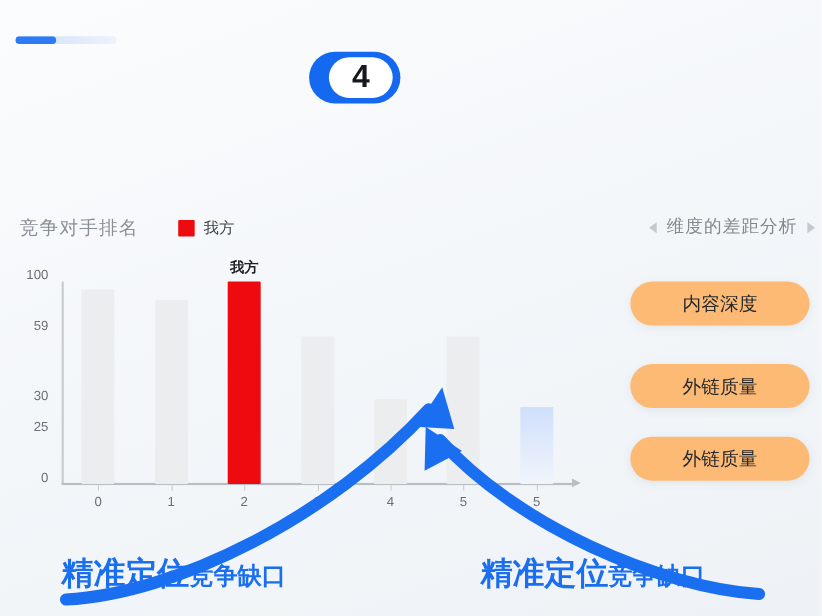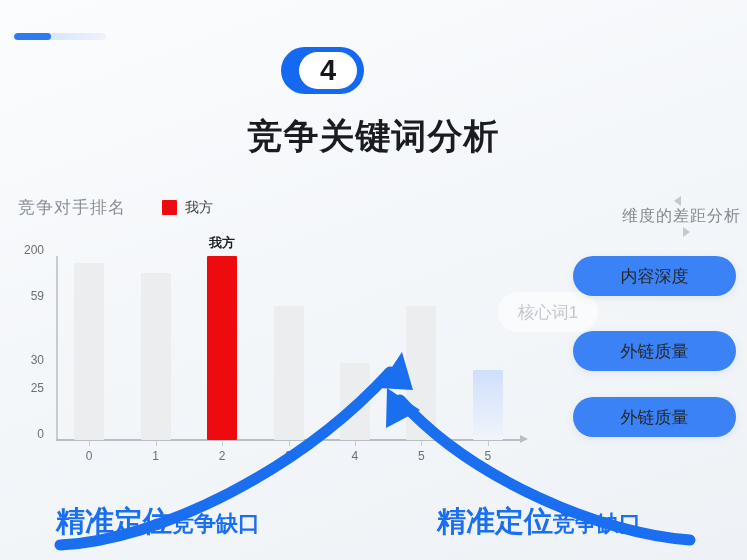--- a/index.html
+++ b/index.html
@@ -98,21 +98,21 @@
   .legend .swatch {
     width: 15px; height: 15px; background: #ee0b10; border-radius: 1px;
     margin-right: 8px;
   }
   .legend .legend-label {
     font-size: 14px; color: #3a3d42;
   }
 
   .chart-head-right {
     position: absolute; right: 6px; top: 196px;
-    display: flex; align-items: center; flex-direction: column;
+    display: flex; align-items: center;
   }
   .chart-head-right .tri {
     width: 0; height: 0;
     border-top: 5px solid transparent;
     border-bottom: 5px solid transparent;
   }
   .chart-head-right .tri.left {
     border-right: 7px solid #c3c9d1; margin-right: 9px;
   }
   .chart-head-right .tri.right {
@@ -181,21 +181,21 @@
   }
   .x-tick {
     position: absolute; top: 8px;
     font-size: 12px; color: #6a7077;
     transform: translateX(-50%);
   }
 
   
   .pill {
     position: absolute;
-    background: #3b82f6;
+    background: #fdba74;
     border-radius: 22px;
     height: 40px;
     display: flex; align-items: center; justify-content: center;
     font-size: 17px;
     color: #24272b;
     box-shadow: 0 2px 9px rgba(90,105,130,0.10);
   }
   .pill.ghost {
     background: rgba(255,255,255,0.55);
     color: #c3c8ce;
@@ -228,39 +228,38 @@
 
   <div class="accent-bar">
     <div class="fill"></div>
   </div>
 
 
   <div class="top-badge">
     <span class="num-pill">4</span>
   </div>
 
-  <div class="subtitle">竞争关键词分析</div>
 
   <div class="chart-head-left">
     <span class="title">竞争对手排名</span>
     <span class="legend">
       <span class="swatch"></span>
       <span class="legend-label">我方</span>
     </span>
   </div>
 
   <div class="chart-head-right">
     <span class="tri left"></span>
     <span class="title">维度的差距分析</span>
     <span class="tri right"></span>
   </div>
 
   <div class="chart">
     <div class="y-axis" id="y-axis">
-        <div class="y-tick" style="top: 0px;">200</div>
+        <div class="y-tick" style="top: 0px;">100</div>
         <div class="y-tick" style="top: 46px;">59</div>
         <div class="y-tick" style="top: 110.4px;">30</div>
         <div class="y-tick" style="top: 138px;">25</div>
         <div class="y-tick" style="top: 184px;">0</div>
       </div>
     <div class="axis-line-v"></div>
     <div class="axis-line-h"></div>
     <div class="axis-arrow"></div>
     <div class="plot" id="plot">
         <div class="bar" style="left: 18.2143px; width: 30px; height: 176.64px;"></div>
@@ -283,23 +282,20 @@
         <div class="x-tick" style="left: 232.5px;">3</div>
         <div class="x-tick-mark" style="left: 298.929px;"></div>
         <div class="x-tick" style="left: 298.929px;">4</div>
         <div class="x-tick-mark" style="left: 365.357px;"></div>
         <div class="x-tick" style="left: 365.357px;">5</div>
         <div class="x-tick-mark" style="left: 431.786px;"></div>
         <div class="x-tick" style="left: 431.786px;">5</div>
       </div>
   </div>
 
-  <div class="pill ghost" style="left:498px; top:292px; width:100px;">
-    <span>核心词1</span>
-  </div>
   <div class="pill" style="left:573px; top:256px; width:163px;">
     <span>内容深度</span>
   </div>
   <div class="pill" style="left:573px; top:331px; width:163px;">
     <span>外链质量</span>
   </div>
   <div class="pill" style="left:573px; top:397px; width:163px;">
     <span>外链质量</span>
   </div>
 

